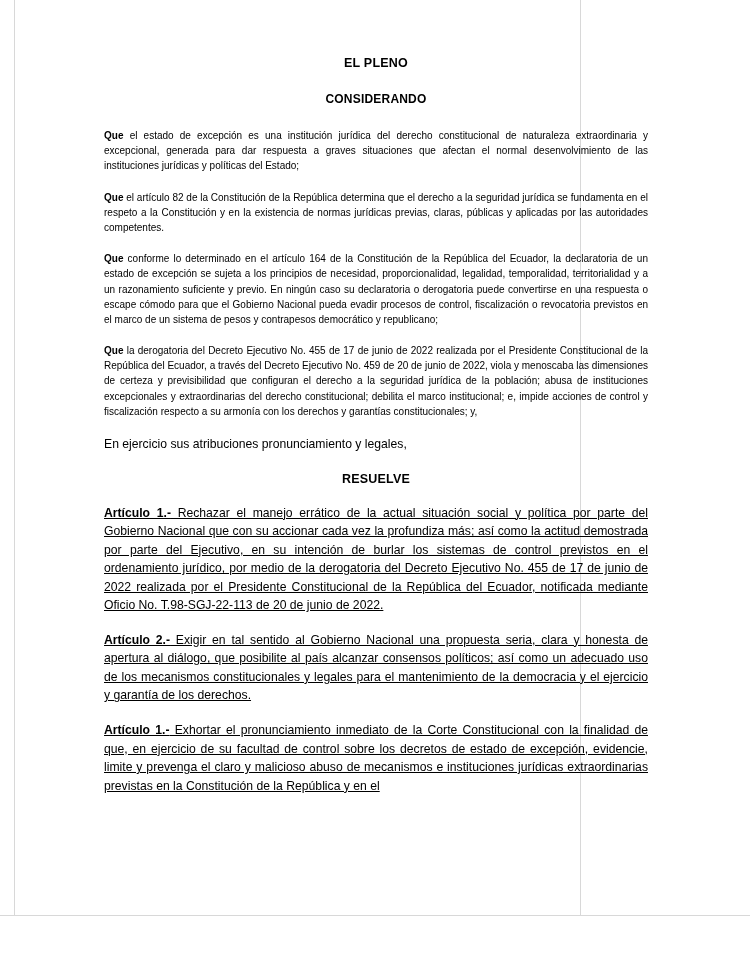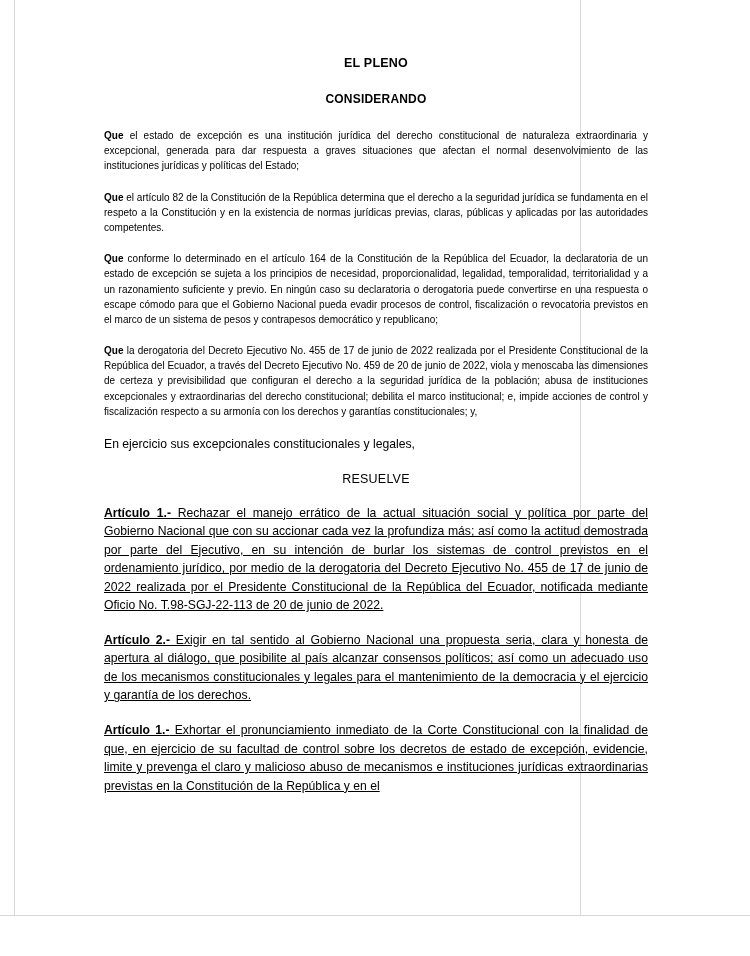--- a/index.html
+++ b/index.html
@@ -81,21 +81,21 @@
     font-weight: bold;
   }
   .plain-para {
     text-align: left;
     font-size: 12.2px;
     line-height: 1.52;
     margin-bottom: 18px;
   }
   .resuelve {
     text-align: center;
-    font-weight: normal;
+    font-weight: bold;
     font-size: 12.5px;
     letter-spacing: 0.2px;
     margin: 0 0 18px 0;
   }
   .article {
     text-align: justify;
     font-size: 12.2px;
     line-height: 1.52;
     margin-bottom: 16px;
     text-decoration: underline;
@@ -127,21 +127,21 @@
 
     <p class="considerando-item">
       <span class="que">Que</span><span> conforme lo determinado en el artículo 164 de la Constitución de la República del Ecuador, la declaratoria de un estado de excepción se sujeta a los principios de necesidad, proporcionalidad, legalidad, temporalidad, territorialidad y a un razonamiento suficiente y previo. En ningún caso su declaratoria o derogatoria puede convertirse en una respuesta o escape cómodo para que el Gobierno Nacional pueda evadir procesos de control, fiscalización o revocatoria previstos en el marco de un sistema de pesos y contrapesos democrático y republicano;</span>
     </p>
 
 
     <p class="considerando-item">
       <span class="que">Que</span><span> la derogatoria del Decreto Ejecutivo No. 455 de 17 de junio de 2022 realizada por el Presidente Constitucional de la República del Ecuador, a través del Decreto Ejecutivo No. 459 de 20 de junio de 2022, viola y menoscaba las dimensiones de certeza y previsibilidad que configuran el derecho a la seguridad jurídica de la población; abusa de instituciones excepcionales y extraordinarias del derecho constitucional; debilita el marco institucional; e, impide acciones de control y fiscalización respecto a su armonía con los derechos y garantías constitucionales; y,</span>
     </p>
 
-    <p class="plain-para">En ejercicio sus excepcionales constitucionales y legales,</p>
+    <p class="plain-para">En ejercicio sus atribuciones pronunciamiento y legales,</p>
 
     <div class="resuelve">RESUELVE</div>
 
     <p class="article">
       <span class="art-label">Artículo 1.-</span><span> Rechazar el manejo errático de la actual situación social y política por parte del Gobierno Nacional que con su accionar cada vez la profundiza más; así como la actitud demostrada por parte del Ejecutivo, en su intención de burlar los sistemas de control previstos en el ordenamiento jurídico, por medio de la derogatoria del Decreto Ejecutivo No. 455 de 17 de junio de 2022 realizada por el Presidente Constitucional de la República del Ecuador, notificada mediante Oficio No. T.98-SGJ-22-113 de 20 de junio de 2022.</span>
     </p>
 
     <p class="article">
       <span class="art-label">Artículo 2.-</span><span> Exigir en tal sentido al Gobierno Nacional una propuesta seria, clara y honesta de apertura al diálogo, que posibilite al país alcanzar consensos políticos; así como un adecuado uso de los mecanismos constitucionales y legales para el mantenimiento de la democracia y el ejercicio y garantía de los derechos.</span>
     </p>

